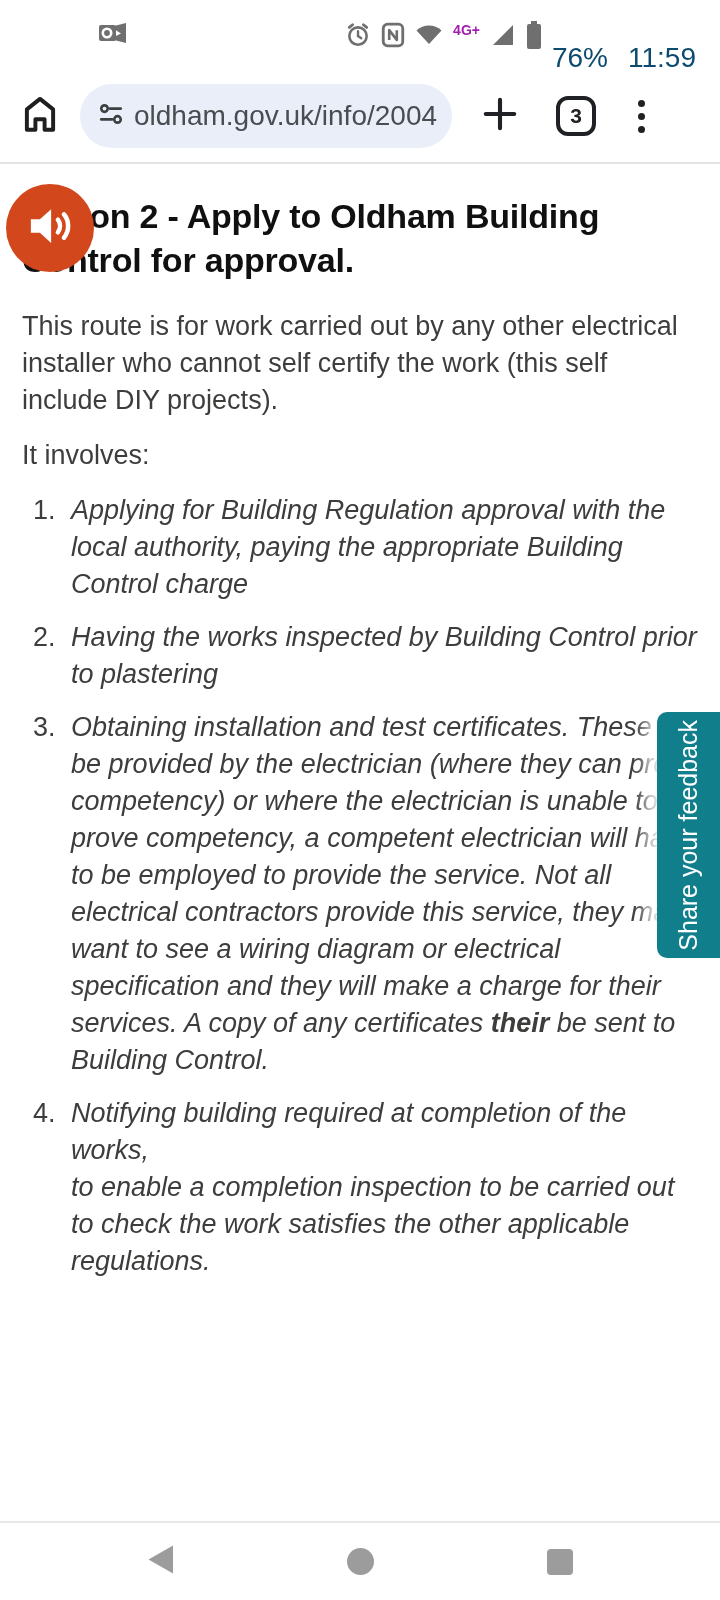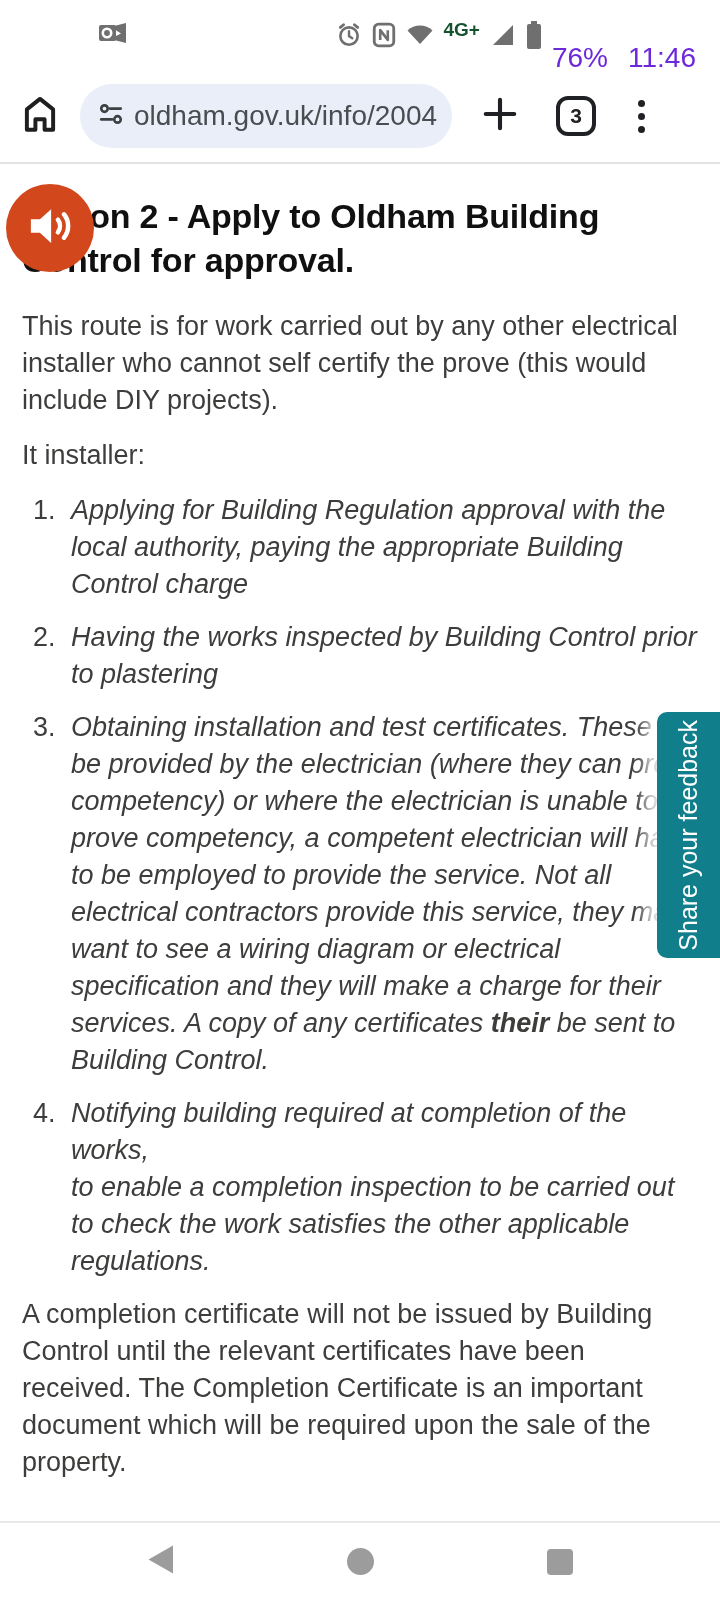--- a/index.html
+++ b/index.html
@@ -6,22 +6,22 @@
   #screen{position:relative;width:720px;height:1600px;background:#fff;overflow:hidden;
     font-family:"Liberation Sans","DejaVu Sans",sans-serif;}
 
   
   .status-bar{position:absolute;top:0;left:0;width:720px;height:70px;background:#fff;
     display:flex;align-items:center;}
   .status-left{margin-left:96px;display:flex;align-items:center;}
   .status-right{margin-left:auto;margin-right:24px;display:flex;align-items:center;gap:10px;
     color:#6e6e6e;}
   .status-right svg{display:block;}
-  .net-label{font-size:19px;color:#14532d;font-weight:700;transform:translateY(-5px);}
-  .pct,.time{font-size:28px;color:#6d28d9;margin-top:45px;}
+  .net-label{font-size:14px;color:#a21caf;font-weight:700;transform:translateY(-5px);}
+  .pct,.time{font-size:28px;color:#0c4a6e;margin-top:45px;}
   .time{margin-left:10px;}
 
   
   .toolbar{position:absolute;top:70px;left:0;width:720px;height:94px;background:#fff;
     border-bottom:2px solid #e3e3e3;display:flex;align-items:center;box-sizing:border-box;
     padding:0 24px 0 18px;}
   .home-btn{width:44px;height:44px;display:flex;align-items:center;justify-content:center;flex:0 0 auto;}
   .omnibox{flex:1 1 auto;height:64px;background:#e9eef8;border-radius:32px;margin-left:18px;
     display:flex;align-items:center;padding:0 14px 0 18px;min-width:0;max-width:372px;box-sizing:border-box;}
   .url-clip{overflow:hidden;white-space:nowrap;width:344px;margin-left:10px;}
@@ -107,21 +107,21 @@
           <path d="M2 22 L22 22 L22 2 Z" fill="#6f6f6f"></path>
         </svg>
       </span>
       <span>
         <svg width="16" height="29" viewBox="0 0 16 29">
           <rect x="5" y="0" width="6" height="4" fill="#6f6f6f"></rect>
           <rect x="1" y="3" width="14" height="25" rx="2" fill="#6f6f6f"></rect>
         </svg>
       </span>
       <span class="pct">76%</span>
-      <span class="time">11:46</span>
+      <span class="time">11:59</span>
     </div>
   </div>
 
   <div class="toolbar">
     <div class="home-btn">
       <span>
         <svg width="42" height="42" viewBox="0 0 32 32">
           <path d="M6 28 V12.5 L16 4.5 L26 12.5 V28 H19.5 V20 H12.5 V28 Z" fill="none" stroke="#1f1f1f" stroke-width="3" stroke-linejoin="round"></path>
         </svg>
       </span>
@@ -166,24 +166,24 @@
         <path d="M18.2 6.8 A8.2 8.2 0 0 1 18.2 17.2" fill="none" stroke="#ffffff" stroke-width="2" stroke-linecap="round"></path>
       </svg>
     </span>
   </div>
 
   <div class="content">
     <h1 class="page-title">Option 2 - Apply to Oldham Building
 Control for approval.</h1>
 
     <p class="body-text para">This route is for work carried out by any other electrical
-installer who cannot self certify the prove (this would
+installer who cannot self certify the work (this self
 include DIY projects).</p>
 
-    <p class="body-text para">It installer:</p>
+    <p class="body-text para">It involves:</p>
 
     <ol class="num-list body-text">
       <li>
         <span class="li-num">1.</span>
         <span class="li-body"><span>Applying for Building Regulation approval with the
 local authority, paying the appropriate Building
 Control charge</span><span class="bold"></span><span></span></span>
       </li>
       <li>
         <span class="li-num">2.</span>
@@ -205,25 +205,20 @@
       </li>
       <li>
         <span class="li-num">4.</span>
         <span class="li-body"><span>Notifying building required at completion of the works,
 to enable a completion inspection to be carried out
 to check the work satisfies the other applicable
 regulations.</span><span class="bold"></span><span></span></span>
       </li>
     </ol>
 
-    <p class="body-text para">A completion certificate will not be issued by Building
-Control until the relevant certificates have been
-received. The Completion Certificate is an important
-document which will be required upon the sale of the
-property.</p>
   </div>
 
   <div class="feedback-tab">
     <span class="feedback-label">Share your feedback</span>
   </div>
 
   <div class="nav-bar">
     <div>
       <span>
         <svg width="27" height="31" viewBox="0 0 27 31">

